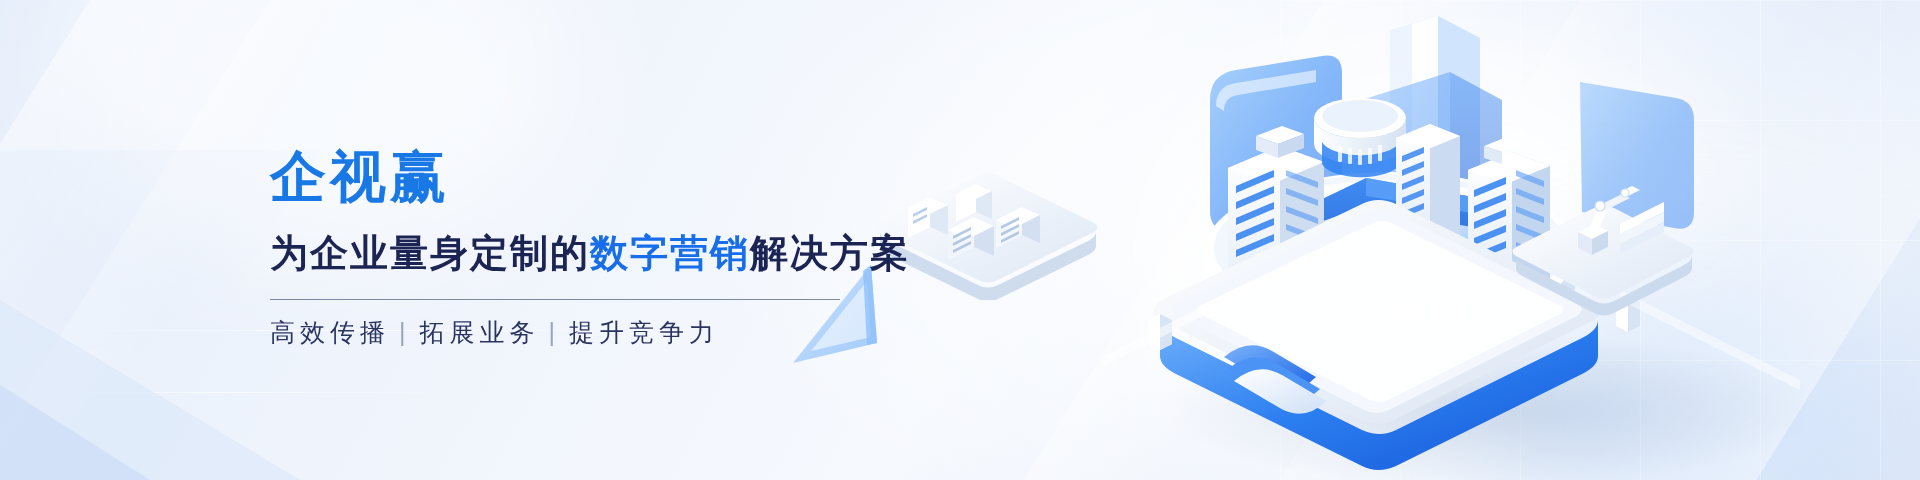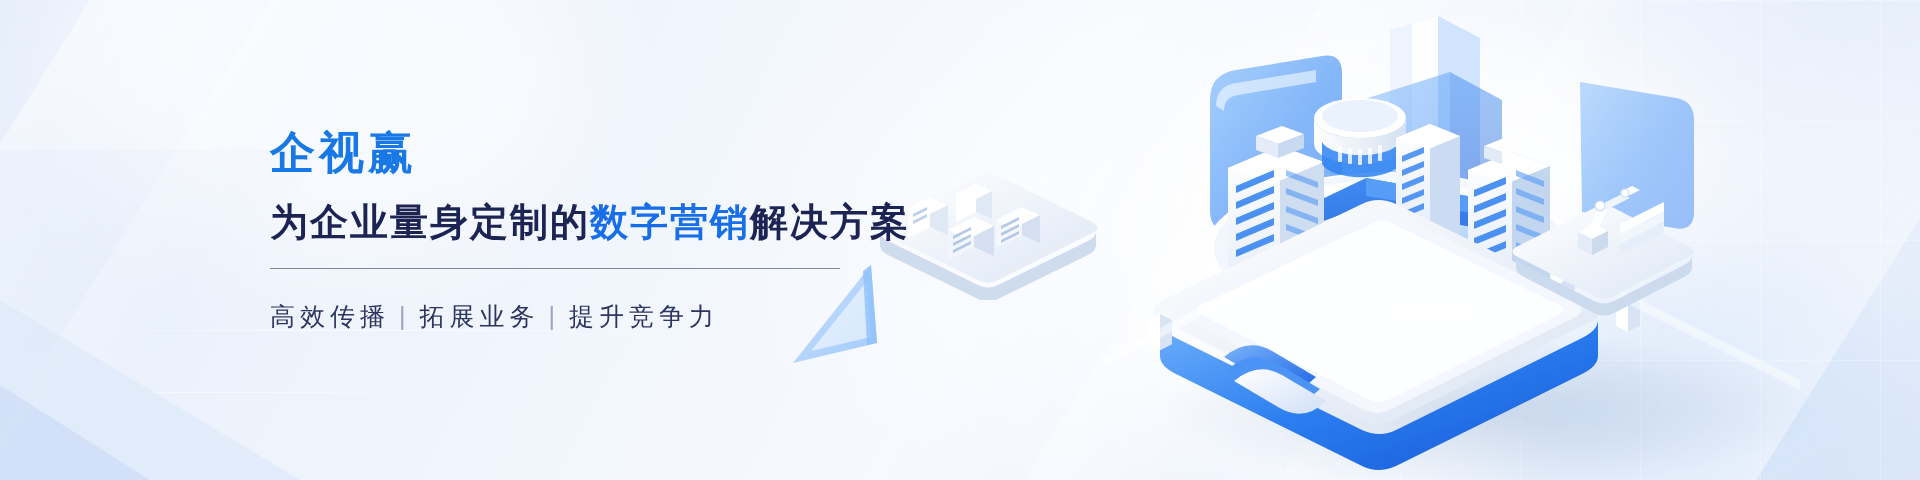--- a/index.html
+++ b/index.html
@@ -63,45 +63,46 @@
       linear-gradient(90deg, rgba(255,255,255,.55) 1px, transparent 1px);
     background-size:120px 120px;
     opacity:.5;
   }
 
   
   .text-block{
     position:absolute;left:270px;top:126px;width:640px;
   }
   .brand{
-    font-size:45px;
+    font-size:56px;
     font-weight:800;
     letter-spacing:4px;
     line-height:1.18;
     color:#1878e6;
     white-space:nowrap;
+    margin-top:18px;
   }
   .headline{
     font-size:38px;
     font-weight:800;
     letter-spacing:2px;
     line-height:1.3;
     color:#1b2453;
     white-space:nowrap;
     margin-top:19px;
   }
   .headline .hl-accent{ color:#176ee8; }
   .rule{
     width:570px;height:1px;
     background:#5a6484;
     opacity:.75;
     margin-top:21px;
   }
   .tagline{
-    margin-top:31px;
+    margin-top:16px;
     font-size:25px;
     letter-spacing:5px;
     color:#2c3560;
     white-space:nowrap;
     font-weight:400;
   }
   .tagline .sep{
     color:#9aa4bd;
     padding:0 9px;
     font-weight:300;

